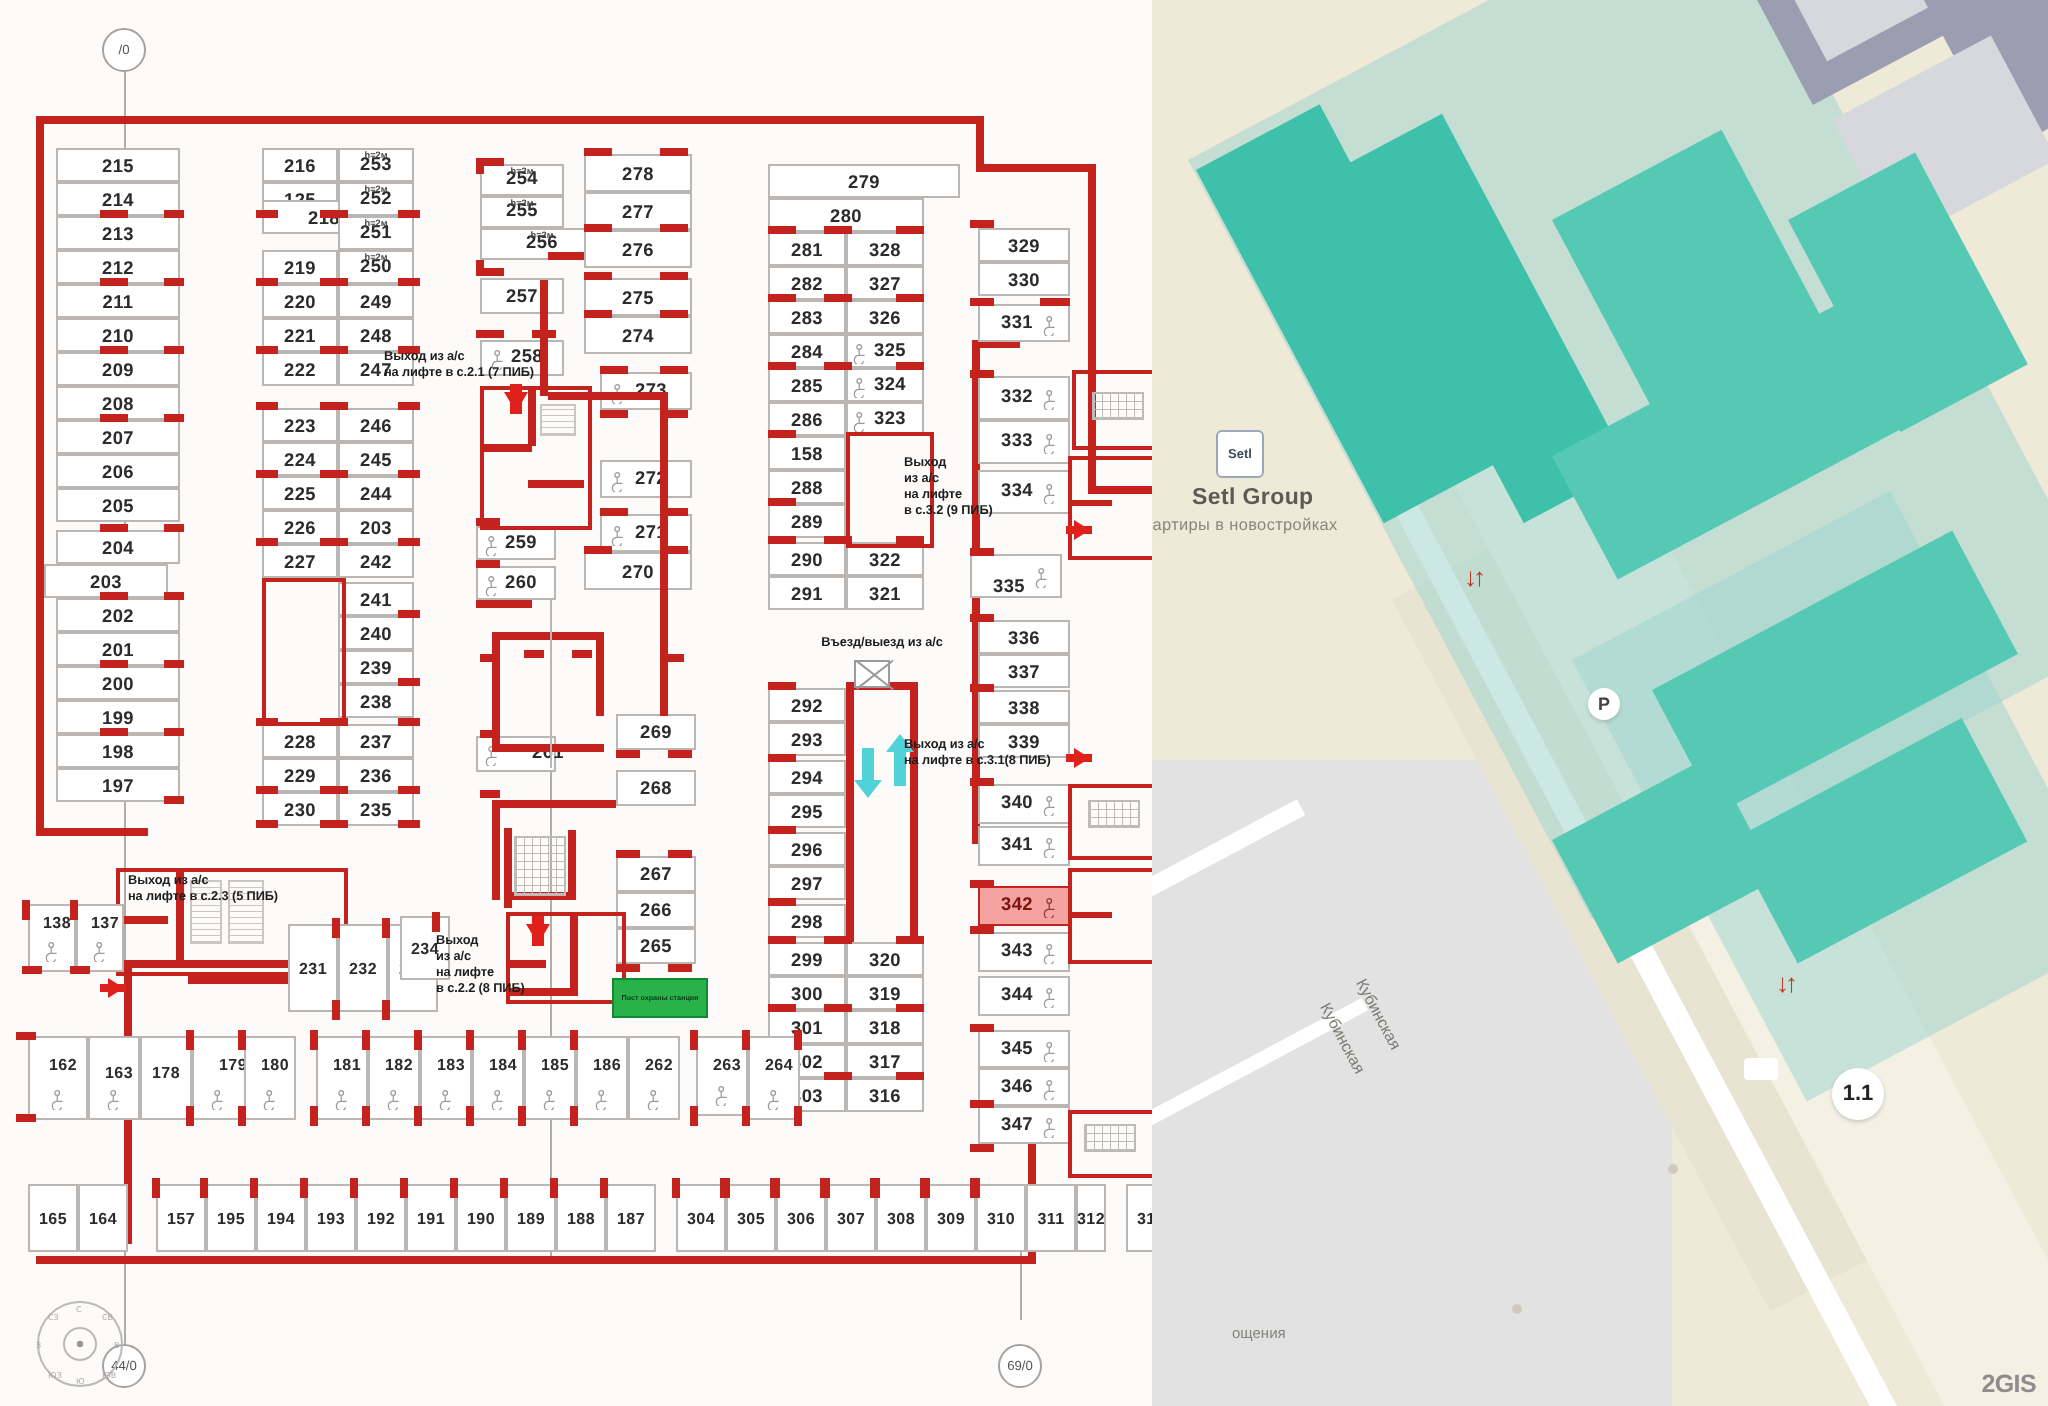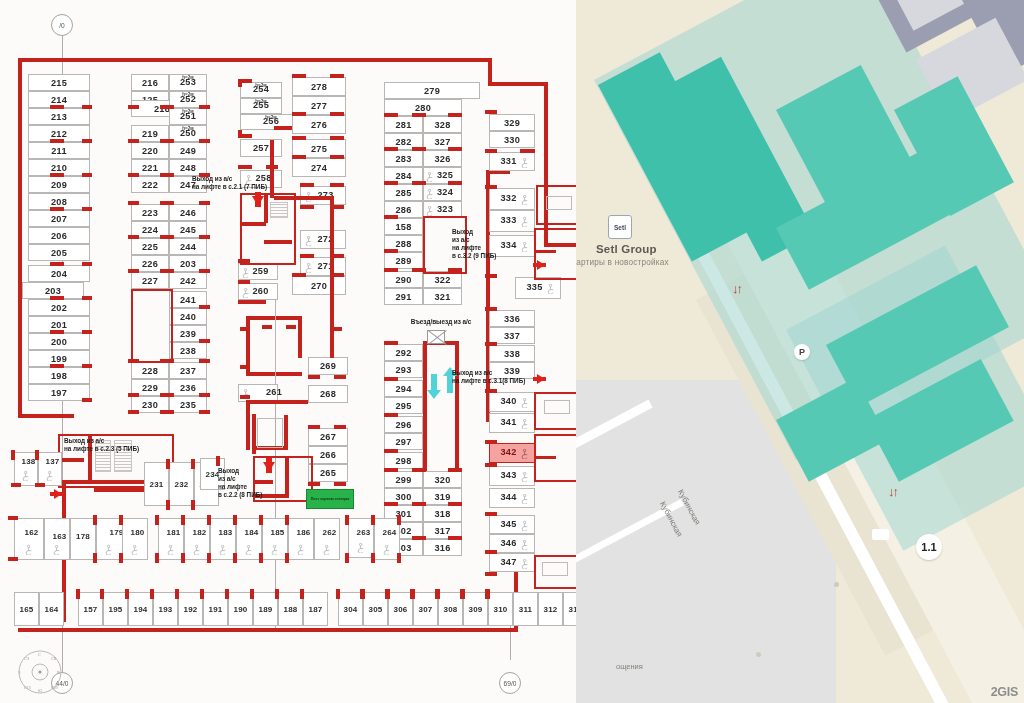--- a/index.html
+++ b/index.html
@@ -381,21 +381,21 @@
         </div>
     <div class="cell wh" style="left:238px;top:283px;width:40px;height:17px;">
       <span class="wc" style="left:3px;top:4px;">
         <svg viewBox="0 0 10 11">
               <circle cx="4" cy="1.6" r="1.3" fill="none" stroke="#9a9a9a" stroke-width=".7"></circle>
               <path d="M4 3.2 v3 h3 M4 6.2 a2.6 2.6 0 1 0 2.4 3.4" fill="none" stroke="#9a9a9a" stroke-width=".7"></path>
             </svg>
           </span>
       <span class="num">260</span>
         </div>
-    <div class="cell wh" style="left:238px;top:384px;width:40px;height:18px;padding-left:27px;">
+    <div class="cell wh" style="left:238px;top:368px;width:40px;height:18px;padding-left:27px;">
       <span class="wc" style="left:3px;top:4px;">
         <svg viewBox="0 0 10 11">
               <circle cx="4" cy="1.6" r="1.3" fill="none" stroke="#9a9a9a" stroke-width=".7"></circle>
               <path d="M4 3.2 v3 h3 M4 6.2 a2.6 2.6 0 1 0 2.4 3.4" fill="none" stroke="#9a9a9a" stroke-width=".7"></path>
             </svg>
           </span>
       <span class="num">261</span>
         </div>
 
     <div class="cell" style="left:308px;top:357px;width:40px;height:18px;">269</div>
@@ -562,21 +562,21 @@
         </div>
     <div class="cell wh" style="left:489px;top:235px;width:46px;height:22px;">
       <span class="wc" style="right:4px;top:6px;">
         <svg viewBox="0 0 10 11">
               <circle cx="4" cy="1.6" r="1.3" fill="none" stroke="#9a9a9a" stroke-width=".7"></circle>
               <path d="M4 3.2 v3 h3 M4 6.2 a2.6 2.6 0 1 0 2.4 3.4" fill="none" stroke="#9a9a9a" stroke-width=".7"></path>
             </svg>
           </span>
       <span class="num" style="margin-right:12px;">334</span>
         </div>
-    <div class="cell wh" style="left:515px;top:277px;width:46px;height:22px;">
+    <div class="cell wh" style="left:485px;top:277px;width:46px;height:22px;align-items:flex-end;">
       <span class="wc" style="right:4px;top:6px;">
         <svg viewBox="0 0 10 11">
               <circle cx="4" cy="1.6" r="1.3" fill="none" stroke="#9a9a9a" stroke-width=".7"></circle>
               <path d="M4 3.2 v3 h3 M4 6.2 a2.6 2.6 0 1 0 2.4 3.4" fill="none" stroke="#9a9a9a" stroke-width=".7"></path>
             </svg>
           </span>
       <span class="num" style="margin-right:12px;">335</span>
         </div>
     <div class="cell" style="left:489px;top:310px;width:46px;height:17px;">336</div>
     <div class="cell" style="left:489px;top:327px;width:46px;height:17px;">337</div>
@@ -941,21 +941,21 @@
     <div class="cell sm" style="left:303px;top:592px;width:25px;height:34px;">187</div>
 
     <div class="cell sm" style="left:338px;top:592px;width:25px;height:34px;">304</div>
     <div class="cell sm" style="left:363px;top:592px;width:25px;height:34px;">305</div>
     <div class="cell sm" style="left:388px;top:592px;width:25px;height:34px;">306</div>
     <div class="cell sm" style="left:413px;top:592px;width:25px;height:34px;">307</div>
     <div class="cell sm" style="left:438px;top:592px;width:25px;height:34px;">308</div>
     <div class="cell sm" style="left:463px;top:592px;width:25px;height:34px;">309</div>
     <div class="cell sm" style="left:488px;top:592px;width:25px;height:34px;">310</div>
     <div class="cell sm" style="left:513px;top:592px;width:25px;height:34px;">311</div>
-    <div class="cell sm" style="left:538px;top:592px;width:25px;height:34px;">312</div>
+    <div class="cell sm" style="left:538px;top:592px;width:15px;height:34px;">312</div>
     <div class="cell sm" style="left:563px;top:592px;width:25px;height:34px;">313</div>
 
     <div class="pil" style="left:76px;top:589px;width:4px;height:10px;"></div>
     <div class="pil" style="left:100px;top:589px;width:4px;height:10px;"></div>
     <div class="pil" style="left:125px;top:589px;width:4px;height:10px;"></div>
     <div class="pil" style="left:150px;top:589px;width:4px;height:10px;"></div>
     <div class="pil" style="left:175px;top:589px;width:4px;height:10px;"></div>
     <div class="pil" style="left:200px;top:589px;width:4px;height:10px;"></div>
     <div class="pil" style="left:225px;top:589px;width:4px;height:10px;"></div>
     <div class="pil" style="left:250px;top:589px;width:4px;height:10px;"></div>

